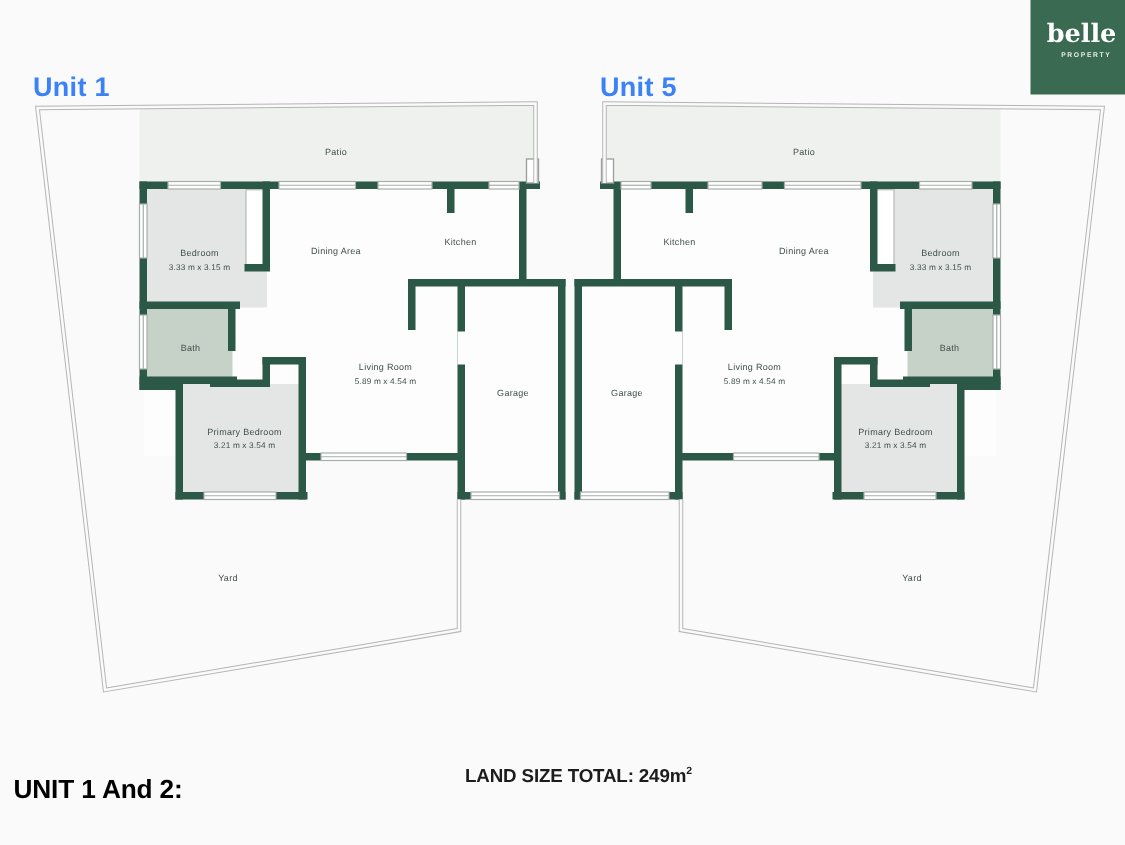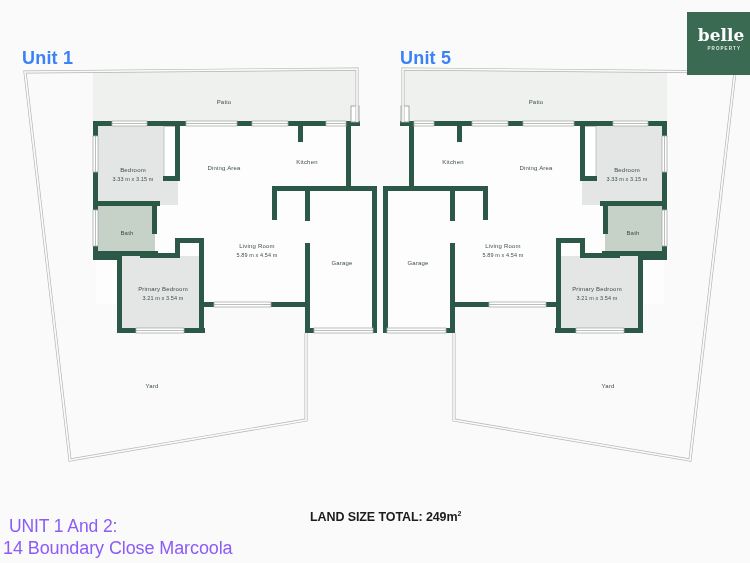--- a/index.html
+++ b/index.html
@@ -56,34 +56,34 @@
   #lbl-u2-yard{left:608px;top:387px}
 
   .unit-title{
     position:absolute;font-size:18px;font-weight:800;color:#3b82f6;
     line-height:1;letter-spacing:0.2px;
   }
   #title-u1{left:22px;top:49px}
   #title-u2{left:400px;top:49px}
 
   .footer-line{
-    position:absolute;font-weight:400;color:#8b5cf6;line-height:1;
+    position:absolute;font-weight:700;color:#000000;line-height:1;
     letter-spacing:-0.1px;
   }
   #footer-line1{left:9px;top:518px;font-size:17.5px;}
   #footer-line2{left:3px;top:539px;font-size:18px;}
   #land-size{
     position:absolute;left:310px;top:510px;
     font-size:12.5px;font-weight:800;color:#1c1c1c;letter-spacing:-0.1px;
   }
   #land-size sup{font-size:7px;vertical-align:super;}
 
   
   #logo{
-    position:absolute;right:0;top:12px;width:63px;height:63px;
+    position:absolute;right:0;top:0;width:63px;height:63px;
     background:#3a6a52;color:#ffffff;
   }
   #logo .brand{
     display:block;text-align:center;padding-top:15px;padding-left:5px;
     font-family:"DejaVu Serif", serif;font-weight:700;
     font-size:17px;line-height:1;
   }
   #logo .sub{
     display:block;text-align:right;padding-right:9px;margin-top:2px;
     font-size:4.5px;letter-spacing:1.1px;font-weight:700;
@@ -200,21 +200,20 @@
     <div class="dims">5.89 m x 4.54 m</div>
   </div>
   <div class="lbl" id="lbl-u2-primary">
     <div>Primary Bedroom</div>
     <div class="dims">3.21 m x 3.54 m</div>
   </div>
   <div class="lbl" id="lbl-u2-garage">Garage</div>
   <div class="lbl" id="lbl-u2-yard">Yard</div>
 
   <div class="footer-line" id="footer-line1">UNIT 1 And 2:</div>
-  <div class="footer-line" id="footer-line2">14 Boundary Close Marcoola</div>
   <div id="land-size">
     <span>LAND SIZE TOTAL: 249m</span><sup>2</sup>
   </div>
 
   <div id="logo">
     <span class="brand">belle</span>
     <span class="sub">PROPERTY</span>
   </div>
 
 </div>

